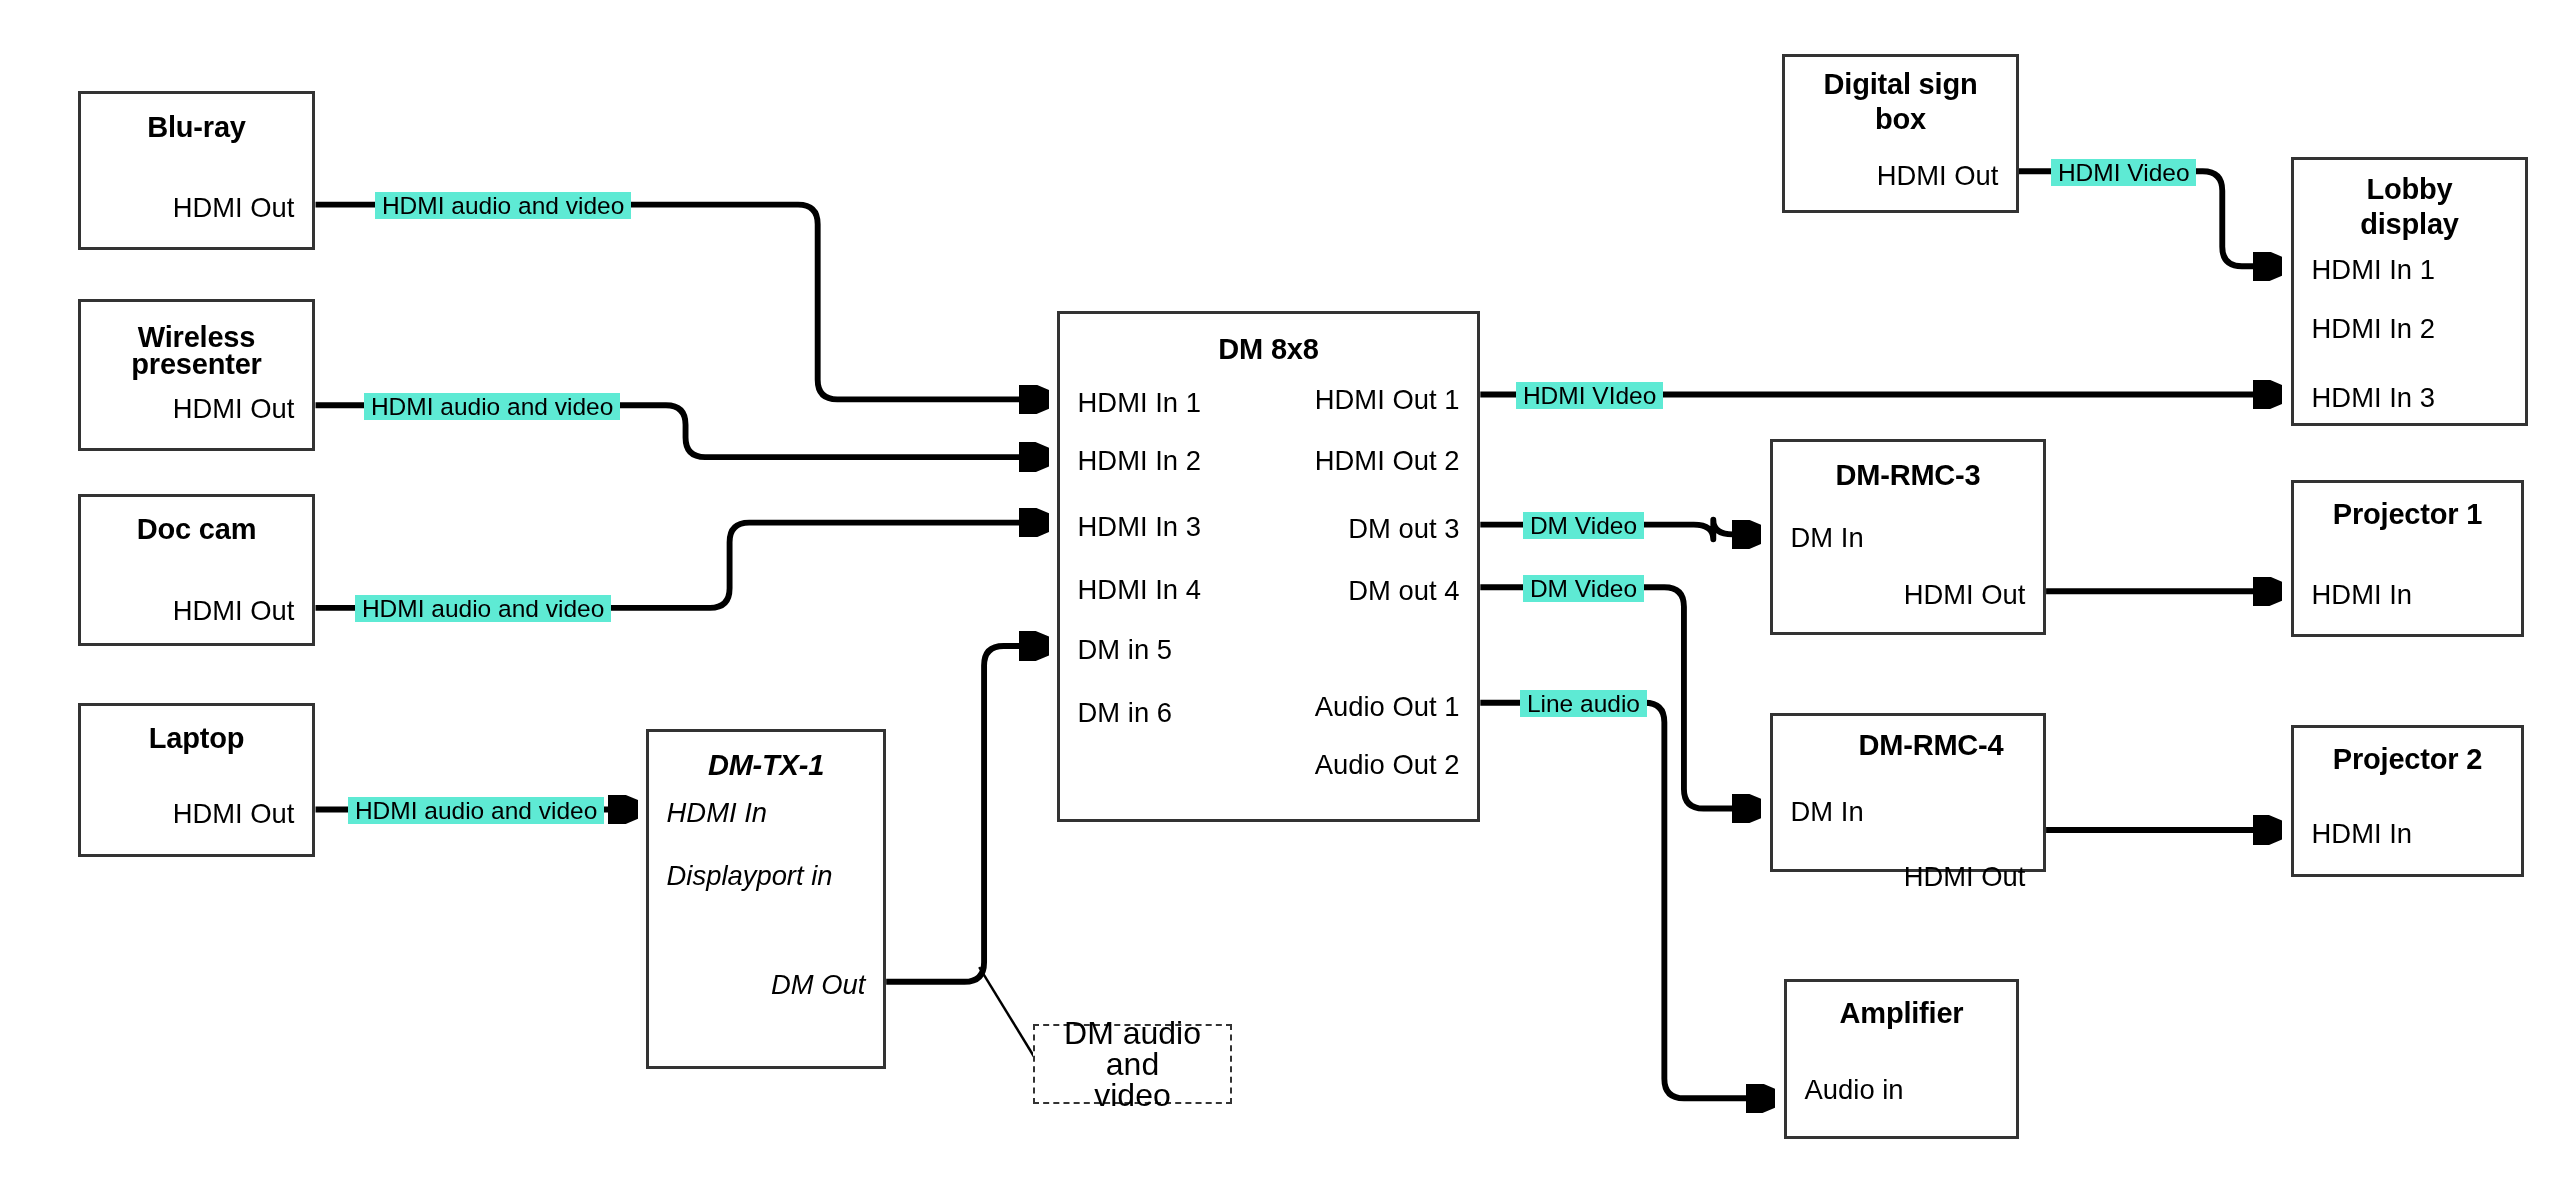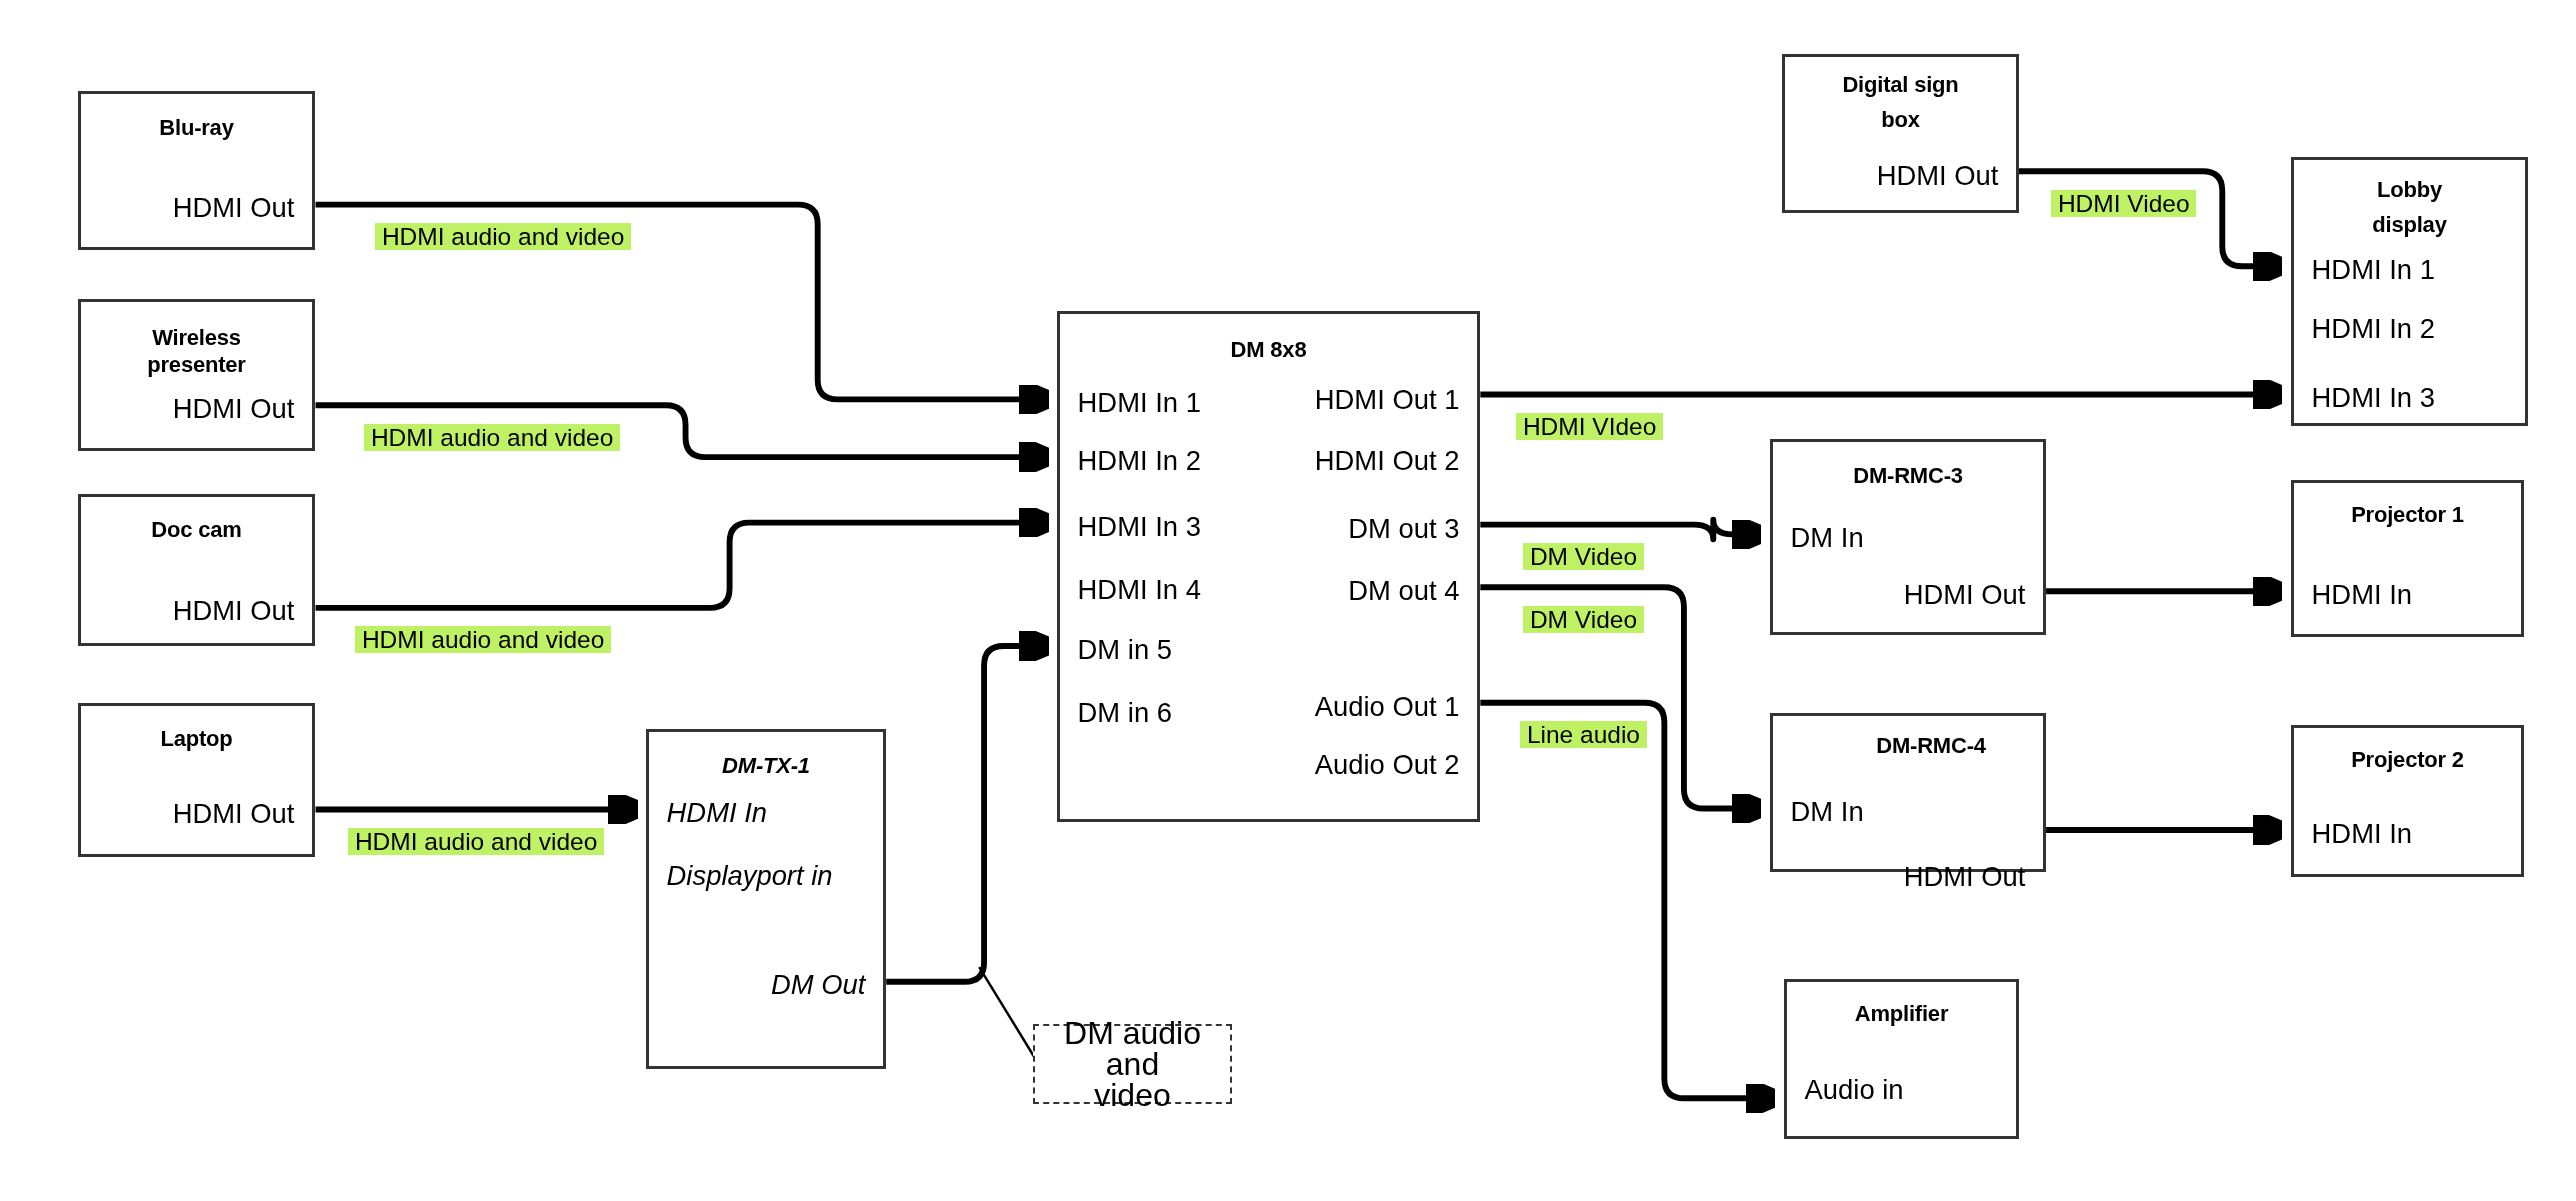--- a/index.html
+++ b/index.html
@@ -22,21 +22,21 @@
     box-sizing:border-box;
     background:#ffffff;
     border:3.9px solid #333333;
     z-index:5;
   }
   .dev .title{
     position:absolute;
     left:0; right:0;
     text-align:center;
     font-weight:bold;
-    font-size:22px;
+    font-size:29px;
     line-height:35px;
     letter-spacing:-0.2px;
   }
   .port{
     position:absolute;
     font-size:27.4px;
     line-height:31px;
     white-space:nowrap;
   }
   .port.left{left:17.6px;text-align:left;}
@@ -55,24 +55,23 @@
     line-height:31px;
     padding:3.9px 7.8px;
     z-index:5;
   }
   
   .lbl{
     position:absolute;
     font-size:24.5px;
     line-height:27.4px;
     white-space:nowrap;
-    background:#bef264;
+    background:#5eead4;
     padding:0 6.9px;
     z-index:4;
-    margin-top:31px;
   }
   
   #wires{
     position:absolute;
     left:0; top:0;
     width:2576px;
     height:1201px;
     z-index:2;
     pointer-events:none;
   }

